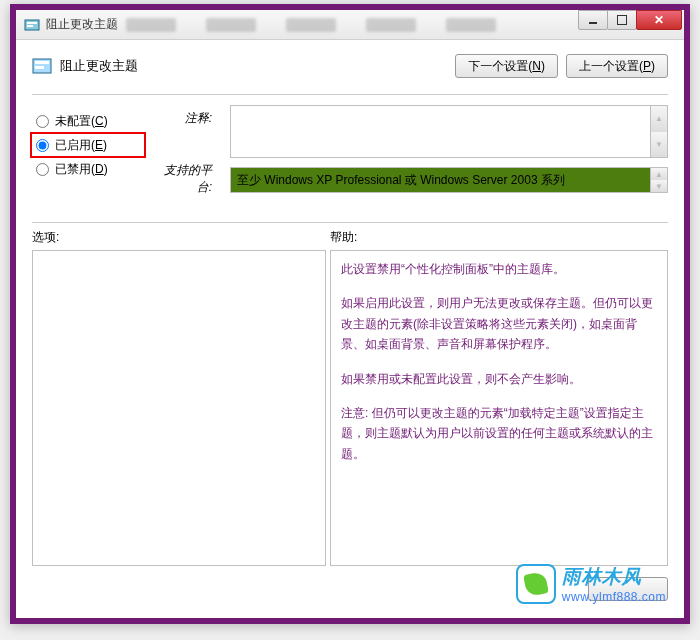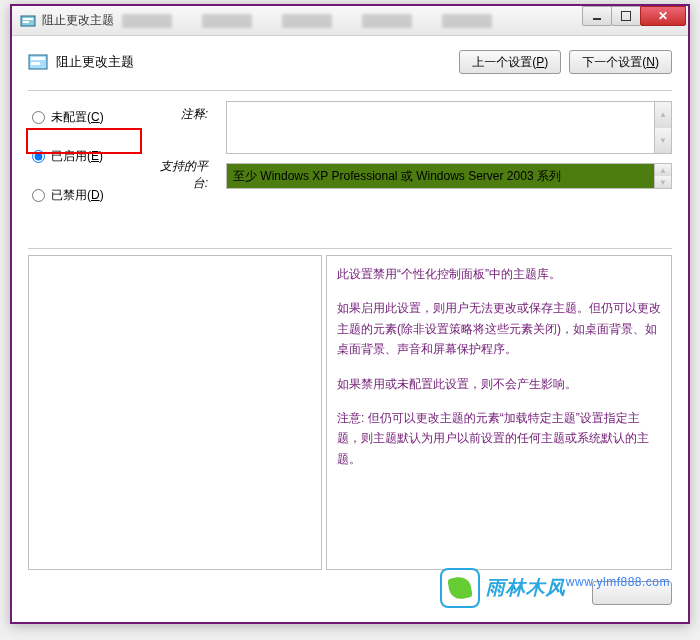--- a/index.html
+++ b/index.html
@@ -1,18 +1,18 @@
 <!DOCTYPE html>
 <html><head>
 <meta charset="utf-8">
 <style>
   * { box-sizing: border-box; margin: 0; padding: 0; }
   body { font-family: "Microsoft YaHei", "SimSun", Tahoma, sans-serif; font-size: 12px; background: #f0f0f0; width: 700px; height: 640px; overflow: hidden; }
   
-  .window { width: 680px; height: 620px; margin: 4px auto; background: #fff; border: 2px solid #701a75; box-shadow: 0 2px 12px rgba(0,0,0,0.25); position: relative; }
+  .window { width: 680px; height: 620px; margin: 4px auto; background: #fff; border: 6px solid #701a75; box-shadow: 0 2px 12px rgba(0,0,0,0.25); position: relative; }
   
   .titlebar { height: 30px; background: linear-gradient(to bottom, #f8f8f8, #e8e8e8); display: flex; align-items: center; padding: 0 0 0 8px; border-bottom: 1px solid #cfcfcf; position: relative; }
   .titlebar-icon { width: 16px; height: 16px; margin-right: 6px; }
   .titlebar-text { font-size: 12px; color: #333; flex: 1; }
   .titlebar-blur { position: absolute; left: 110px; right: 120px; top: 4px; height: 22px; display: flex; gap: 30px; align-items: center; opacity: 0.35; filter: blur(1.5px); }
   .blur-item { width: 50px; height: 14px; background: #888; border-radius: 2px; }
   .win-controls { display: flex; height: 22px; position: absolute; right: 2px; top: 0; }
   .win-btn { width: 30px; height: 20px; border: 1px solid #aaa; background: linear-gradient(to bottom, #f5f5f5, #dcdcdc); display: flex; align-items: center; justify-content: center; font-size: 11px; cursor: pointer; border-radius: 0 0 2px 2px; margin-left: -1px; }
   .win-btn.min::before { content: ""; width: 8px; height: 2px; background: #333; margin-top: 5px; }
   .win-btn.max::before { content: ""; width: 8px; height: 8px; border: 1px solid #333; }
@@ -24,21 +24,21 @@
   .header-row { display: flex; align-items: center; margin-bottom: 16px; }
   .header-icon { width: 20px; height: 18px; margin-right: 8px; }
   .header-title { font-size: 13px; flex: 1; }
   .setting-btn { min-width: 86px; height: 24px; padding: 0 12px; border: 1px solid #999; background: linear-gradient(to bottom, #fafafa, #e4e4e4); font-size: 12px; cursor: pointer; margin-left: 8px; border-radius: 3px; }
   .setting-btn u { text-decoration: underline; }
   
   .hr { height: 1px; background: #ccc; margin: 0 0 10px 0; }
   
   .mid-row { display: flex; gap: 12px; margin-bottom: 8px; }
   .radio-col { width: 110px; padding-top: 4px; position: relative; }
-  .radio-row { display: flex; align-items: center; height: 24px; margin-bottom: 15px; padding-left: 4px; }
+  .radio-row { display: flex; align-items: center; height: 24px; margin-bottom: 0; padding-left: 4px; }
   .radio-row input { margin-right: 6px; }
   .highlight-box { position: absolute; border: 2px solid #e00; left: -2px; top: 27px; width: 116px; height: 26px; pointer-events: none; }
   .label-col { width: 64px; text-align: right; padding-right: 6px; padding-top: 4px; font-style: italic; }
   .label-col .lbl { height: 53px; line-height: 18px; }
   .textarea-col { flex: 1; }
   .comment-area { width: 100%; height: 53px; border: 1px solid #bfbfbf; resize: none; font-family: inherit; font-size: 12px; padding: 2px 4px; }
   .scroll-wrap { position: relative; display: flex; }
   .scroll-wrap textarea, .scroll-wrap .platform-box { flex: 1; }
   .scroll-spin { width: 17px; display: flex; flex-direction: column; border: 1px solid #bfbfbf; border-left: none; }
   .spin-btn { flex: 1; background: linear-gradient(to bottom, #f5f5f5, #ddd); display: flex; align-items: center; justify-content: center; font-size: 8px; cursor: pointer; color: #555; }
@@ -55,21 +55,21 @@
   .panel.options { width: 294px; }
   .panel.help { flex: 1; padding: 8px 10px; font-size: 12px; line-height: 1.7; color: #701a75; }
   .panel.help p { margin-bottom: 14px; }
   
   .footer { margin-top: 8px; height: 30px; display: flex; justify-content: flex-end; align-items: center; gap: 8px; }
   .btm-btn { min-width: 80px; height: 24px; border: 1px solid #999; background: linear-gradient(to bottom, #fafafa, #e4e4e4); border-radius: 3px; }
   
   .watermark { position: absolute; right: 18px; bottom: 14px; display: flex; align-items: center; gap: 6px; }
   .wm-icon { width: 40px; height: 40px; background: #fff; border: 2px solid #2aa6e0; border-radius: 8px; display: flex; align-items: center; justify-content: center; }
   .wm-leaf { width: 22px; height: 22px; background: #6c3; border-radius: 4px 12px 4px 12px; transform: rotate(-10deg); position: relative; }
-  .wm-text { display: flex; flex-direction: row; }
+  .wm-text { display: flex; flex-direction: column; }
   .wm-cn { font-size: 19px; font-weight: bold; color: #2aa6e0; font-style: italic; letter-spacing: 1px; }
   .wm-url { font-size: 12px; color: #3b82f6; letter-spacing: 0.5px; }
 </style>
 </head>
 <body>
 
 <div class="window">
   <div class="titlebar">
     <svg class="titlebar-icon" viewBox="0 0 16 16">
         <rect x="1" y="3" width="14" height="10" fill="#8cd" stroke="#268" stroke-width="1"></rect>
@@ -92,22 +92,22 @@
   </div>
 
   <div class="content">
     <div class="header-row">
       <svg class="header-icon" viewBox="0 0 20 18">
           <rect x="1" y="2" width="18" height="14" fill="#adf" stroke="#268"></rect>
           <rect x="3" y="4" width="14" height="3" fill="#fff"></rect>
           <rect x="3" y="9" width="9" height="3" fill="#fff"></rect>
         </svg>
       <span class="header-title">阻止更改主题</span>
+      <button class="setting-btn"><span>下一个设置(</span><u>N</u><span>)</span></button>
       <button class="setting-btn"><span>上一个设置(</span><u>P</u><span>)</span></button>
-      <button class="setting-btn"><span>下一个设置(</span><u>N</u><span>)</span></button>
     </div>
     <div class="hr"></div>
 
     <div class="mid-row">
       <div class="radio-col">
         <div class="highlight-box"></div>
         <label class="radio-row">
             <input type="radio" name="state" style="">
             <span>未配置(</span>
             <u>C</u>
@@ -143,20 +143,24 @@
           <div class="scroll-spin">
               <div class="spin-btn disabled">▲</div>
               <div class="spin-btn disabled">▼</div>
             </div>
         </div>
       </div>
     </div>
 
     <div class="lower">
       <div class="lower-hr"></div>
+      <div class="col-headers">
+        <div class="h1">选项:</div>
+        <div class="h2">帮助:</div>
+      </div>
       <div class="panels">
         <div class="panel options"></div>
         <div class="panel help">
           <p>此设置禁用“个性化控制面板”中的主题库。</p>
           <p>如果启用此设置，则用户无法更改或保存主题。但仍可以更改主题的元素(除非设置策略将这些元素关闭)，如桌面背景、如桌面背景、声音和屏幕保护程序。</p>
           <p>如果禁用或未配置此设置，则不会产生影响。</p>
           <p>注意: 但仍可以更改主题的元素“加载特定主题”设置指定主题，则主题默认为用户以前设置的任何主题或系统默认的主题。</p>
         </div>
       </div>
       <div class="footer">

